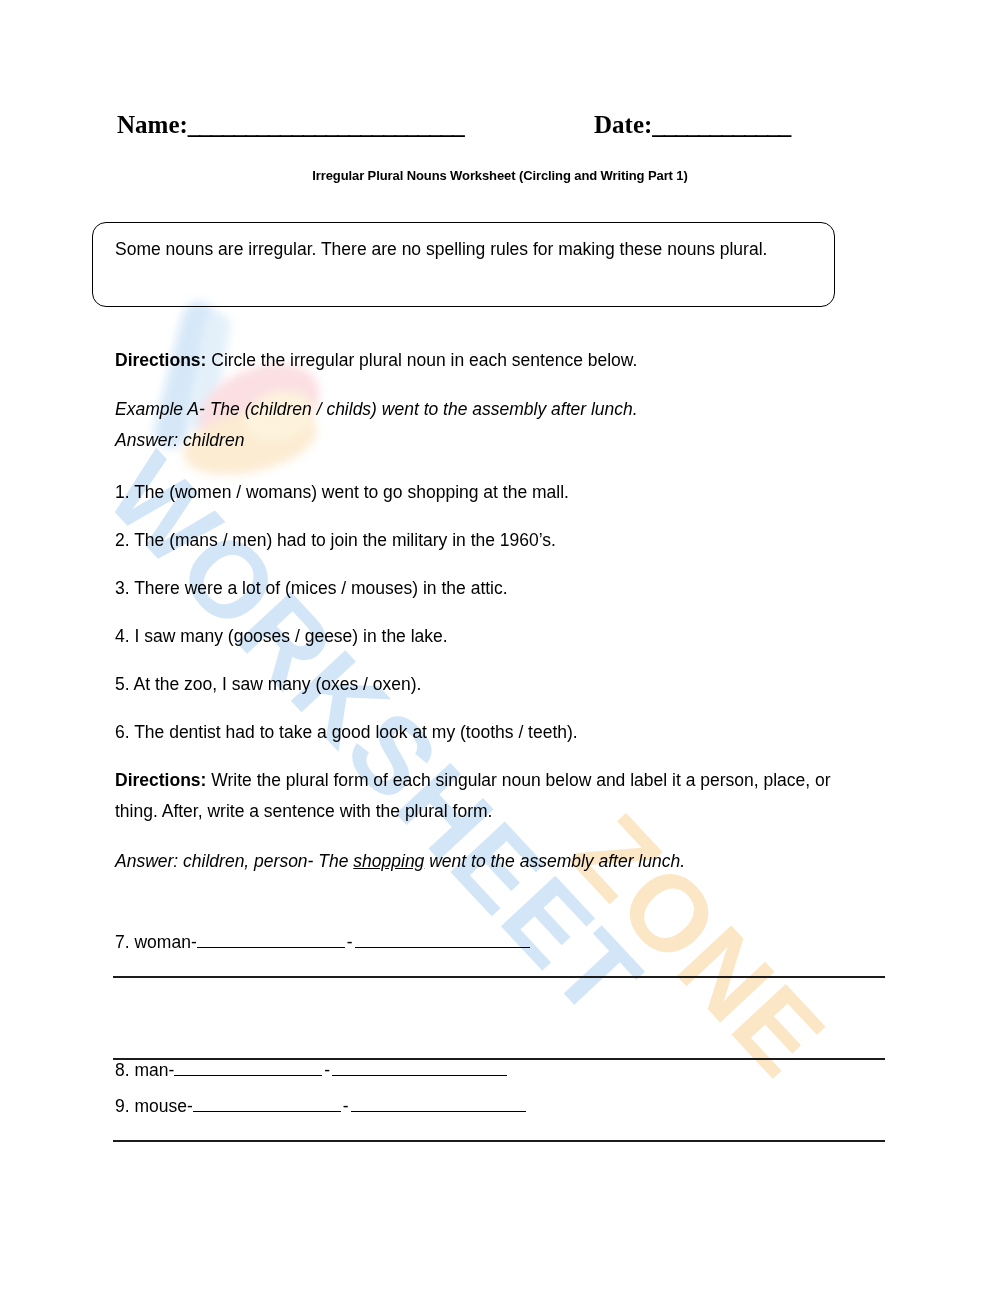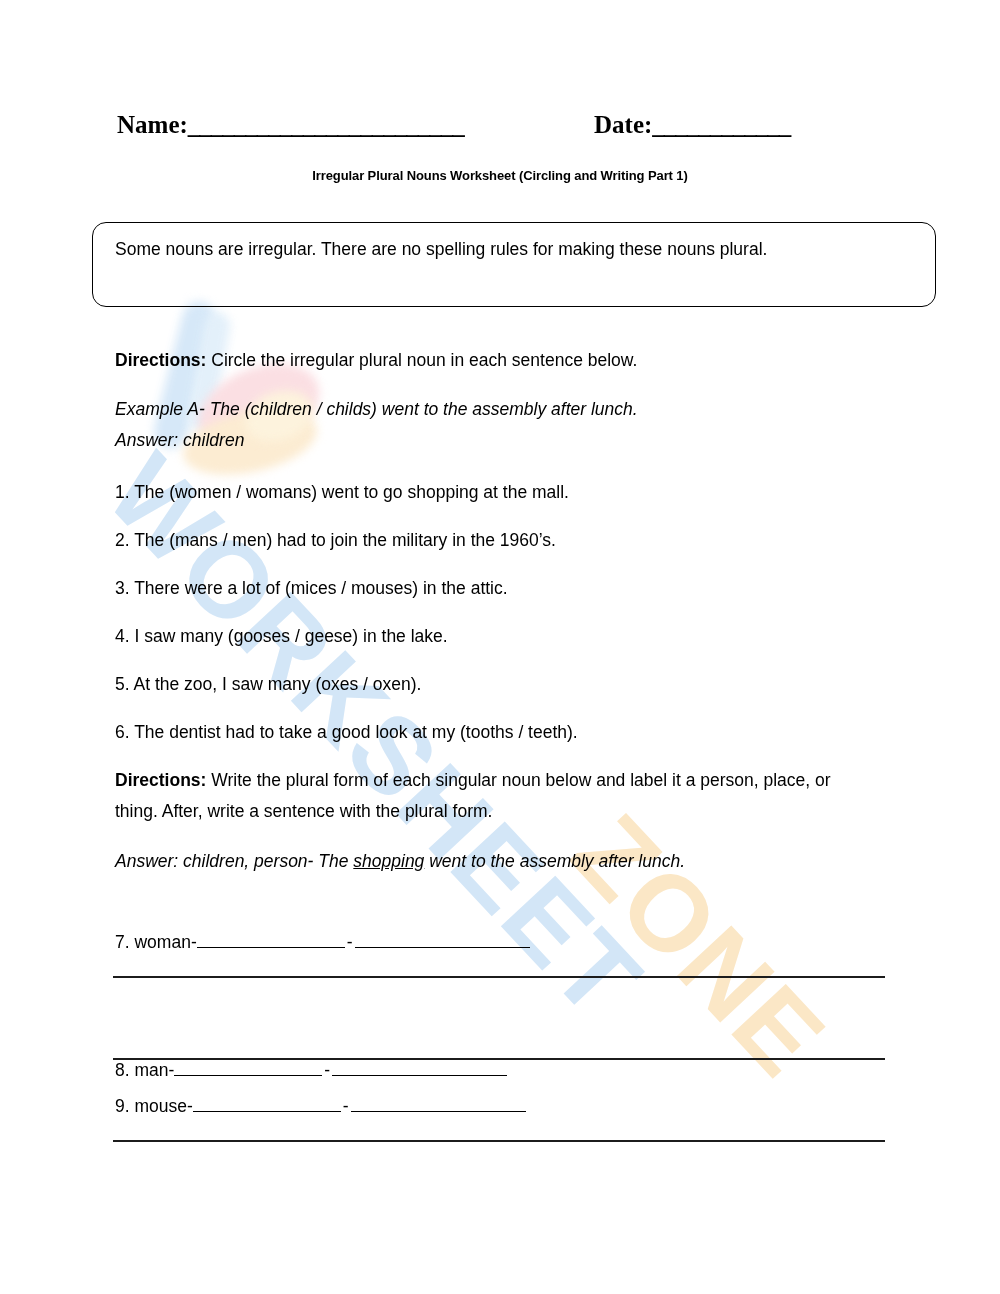--- a/index.html
+++ b/index.html
@@ -134,21 +134,21 @@
     font-size: 13px;
     font-weight: 700;
     letter-spacing: -0.1px;
   }
 
   
   #info-box {
     position: absolute;
     left: 92px;
     top: 222px;
-    width: 844px;
+    width: 743px;
     height: 85px;
     border: 1.6px solid #000;
     border-radius: 14px;
     box-sizing: border-box;
     padding: 11px 22px 0 22px;
   }
   #info-box p {
     margin: 0;
     font-size: 17.5px;
     line-height: 30px;

